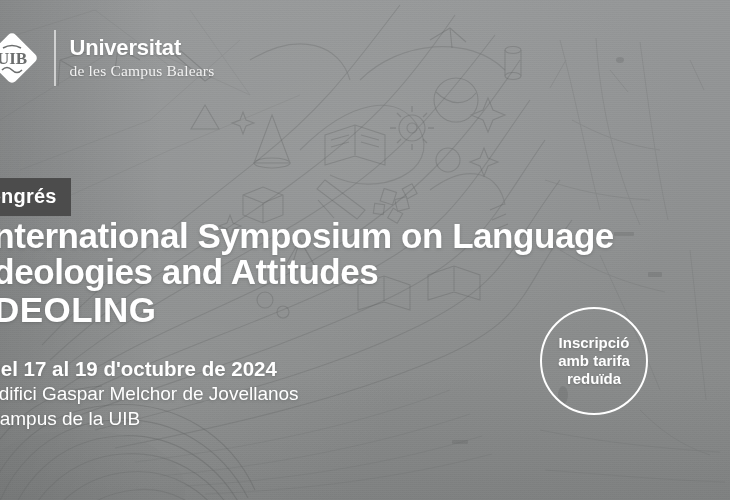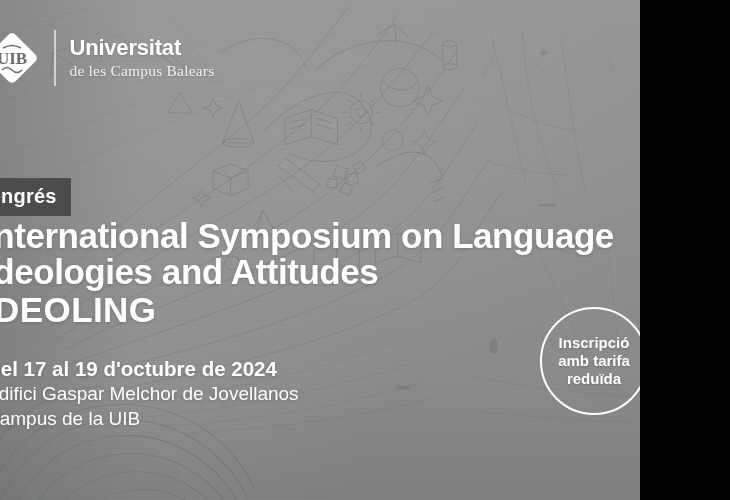--- a/index.html
+++ b/index.html
@@ -2,21 +2,21 @@
 <html><head>
 <meta charset="utf-8">
 <style>
   html, body {
     margin: 0;
     padding: 0;
     background: #000;
   }
   #poster {
     position: relative;
-    width: 640px;
+    width: 730px;
     height: 500px;
     overflow: hidden;
     background: #8d8f8f;
     font-family: "Liberation Sans", sans-serif;
     text-decoration: underline;
     -webkit-font-smoothing: antialiased;
   }
 
   
   .bg-base {

